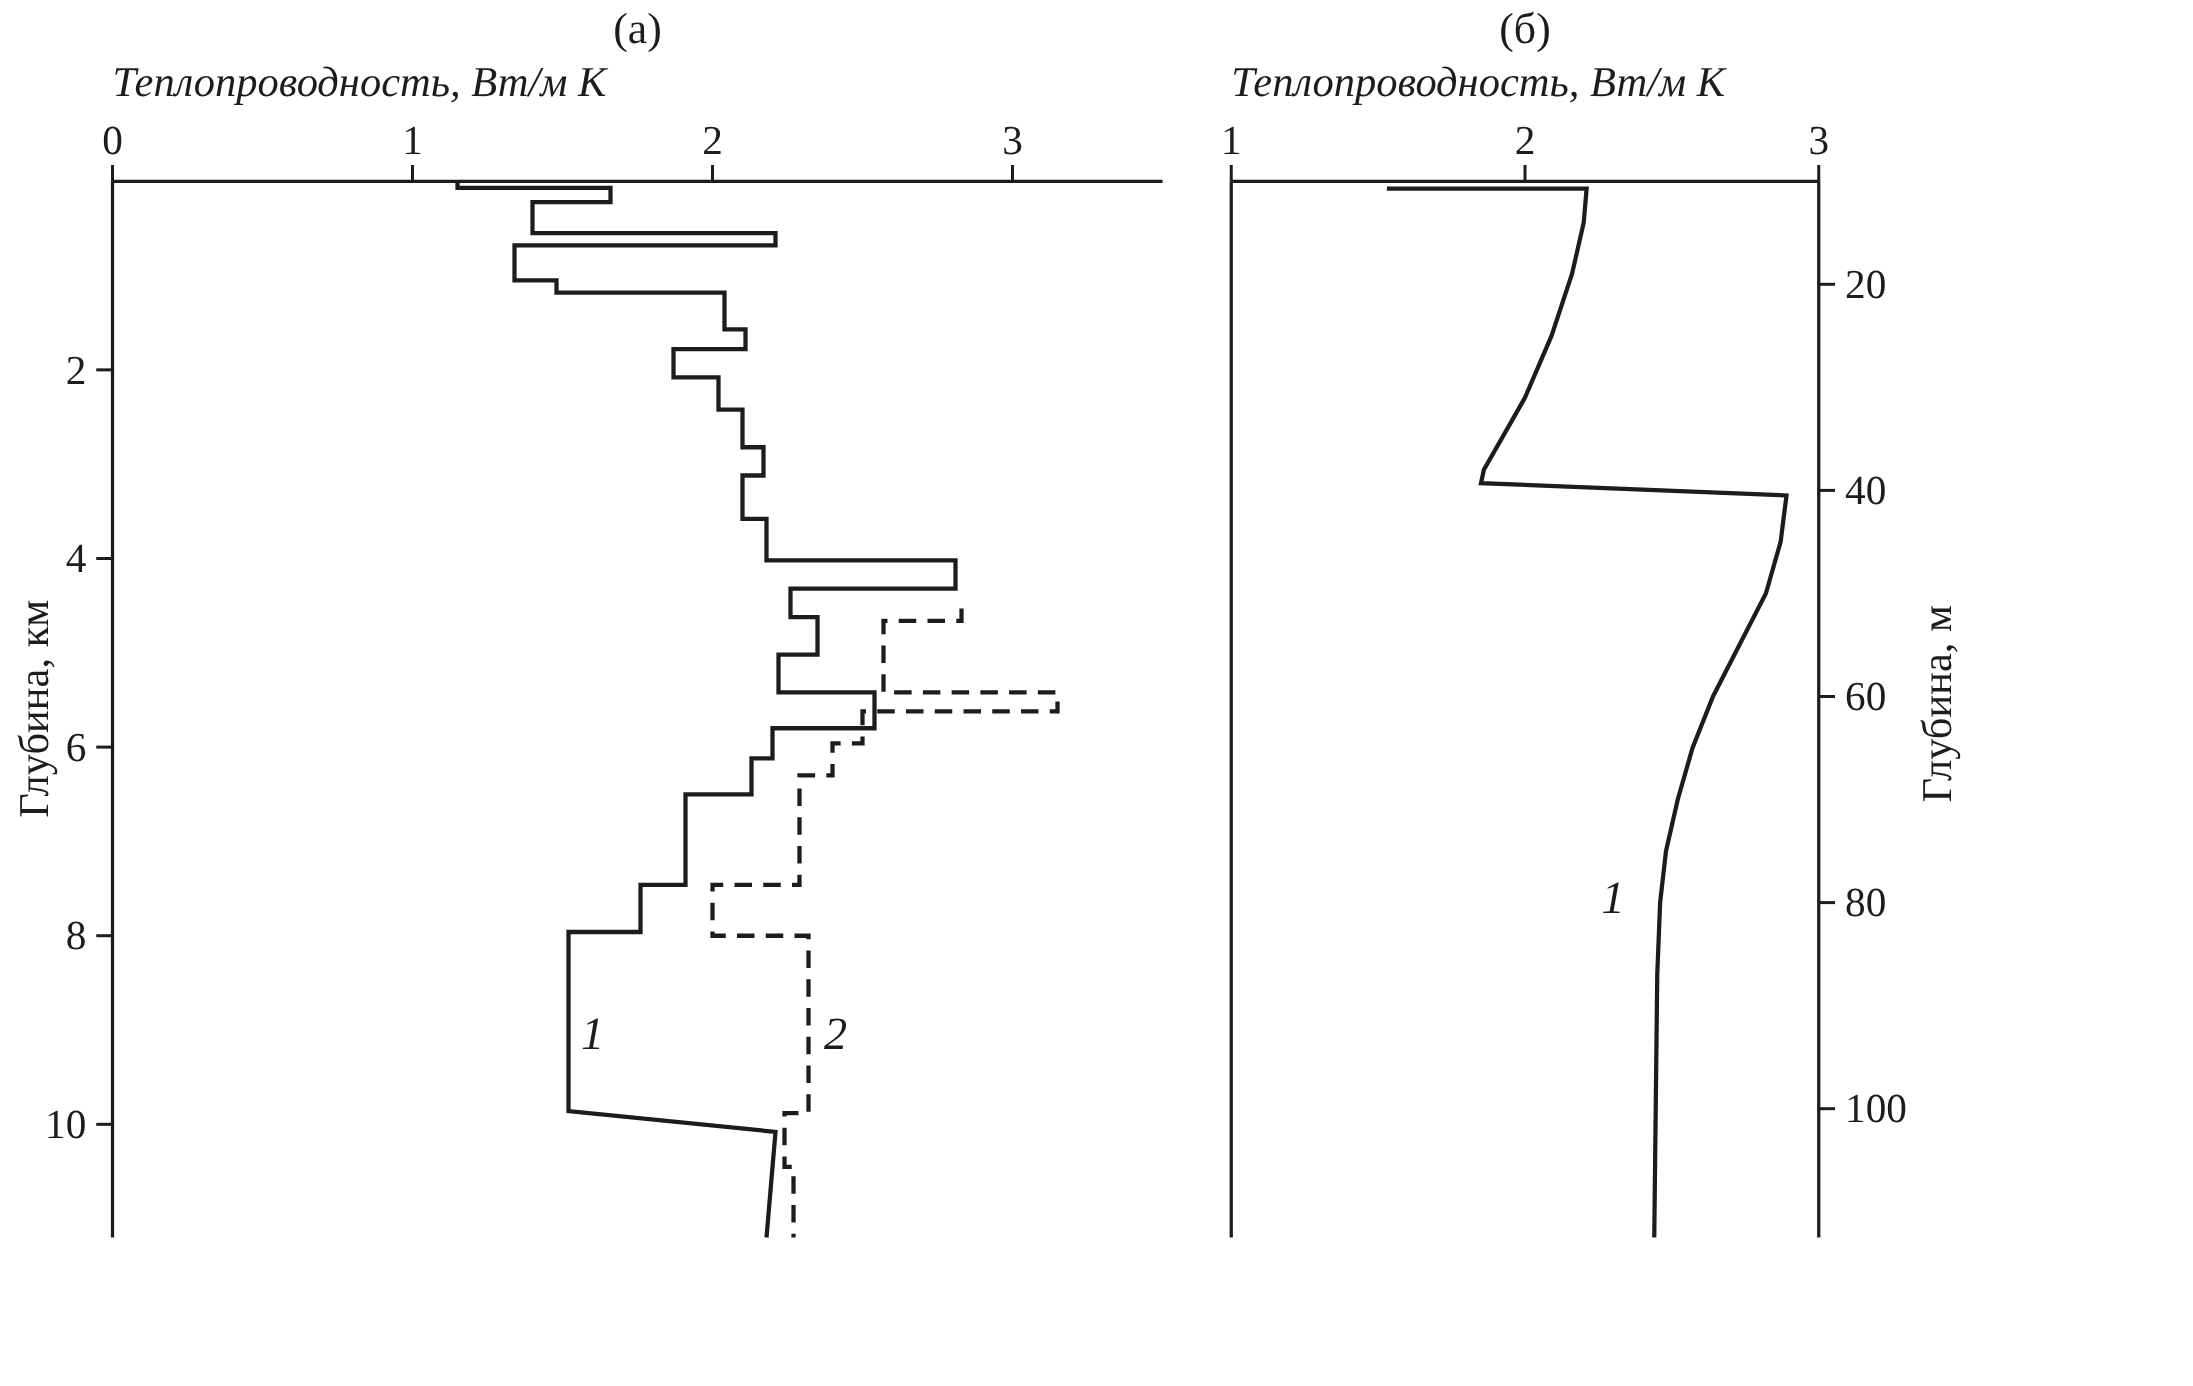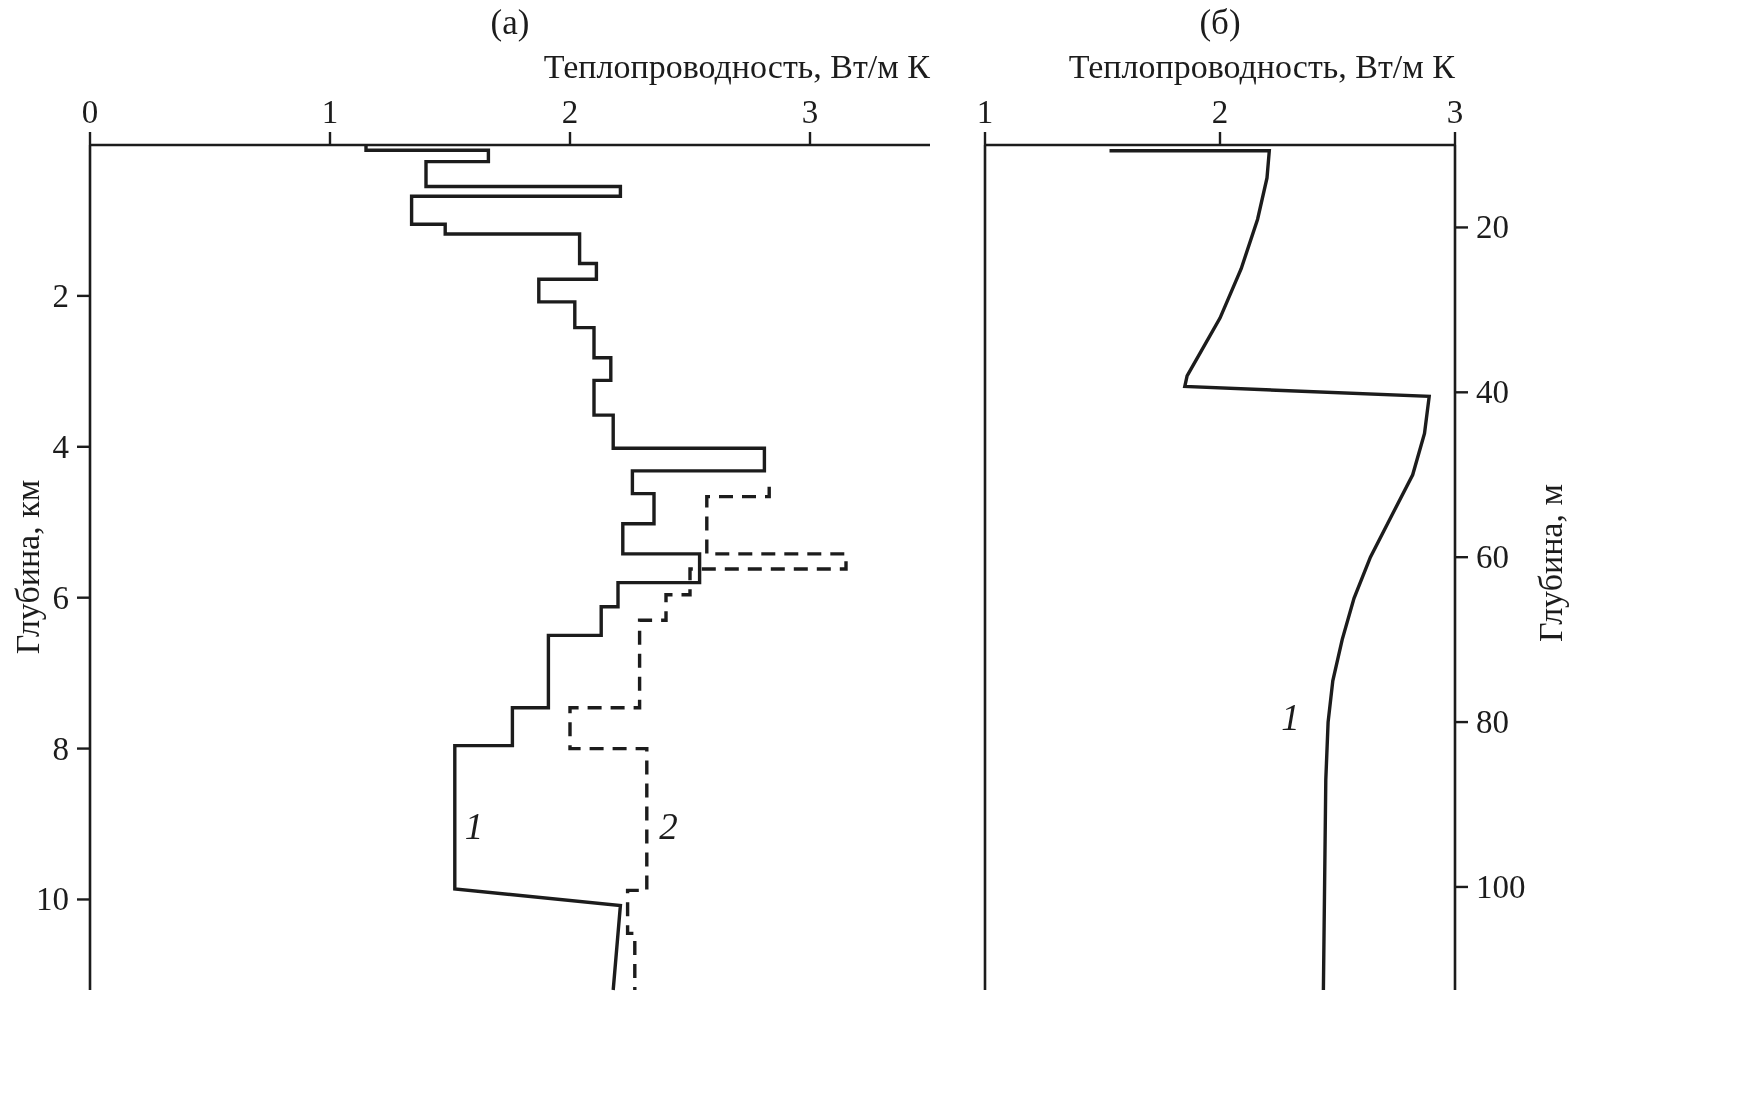--- a/index.html
+++ b/index.html
@@ -2,21 +2,21 @@
 <html><head>
 <meta charset="utf-8">
 <style>
   html,body{margin:0;padding:0;background:#fff;}
   .fig{
     position:relative;width:1754px;height:1109px;background:#fff;
     font-family:"Liberation Serif","DejaVu Serif",serif;color:#1c1c1c;overflow:hidden;
   }
   .fig svg{position:absolute;left:0;top:0;}
   .ptitle{position:absolute;text-align:center;font-size:35px;line-height:1.1;}
-  .axlabel{position:absolute;text-align:right;font-size:34px;line-height:1.1;}
+  .axlabel{position:absolute;text-align:left;font-size:34px;line-height:1.1;font-style:italic;}
   .ylab{
     position:absolute;font-size:34px;white-space:nowrap;
     transform:translate(-50%,-50%) rotate(-90deg);
   }
 </style>
 </head>
 <body>
 
 <div class="fig">
   <svg id="chart-svg" width="1754" height="1109" viewBox="0 0 1754 1109">

